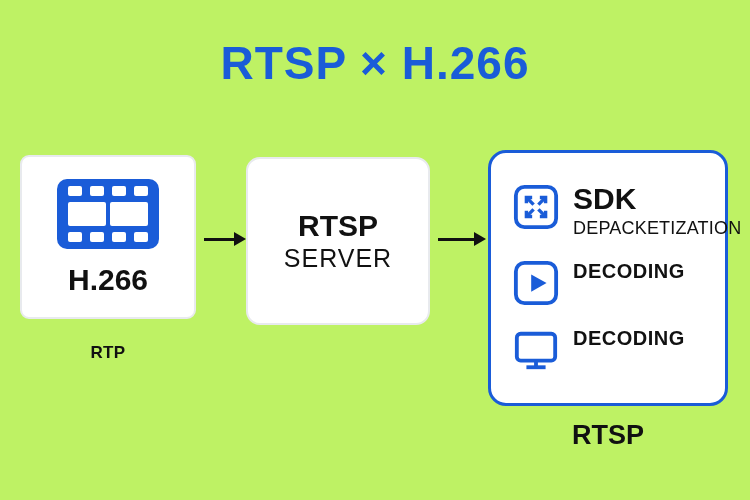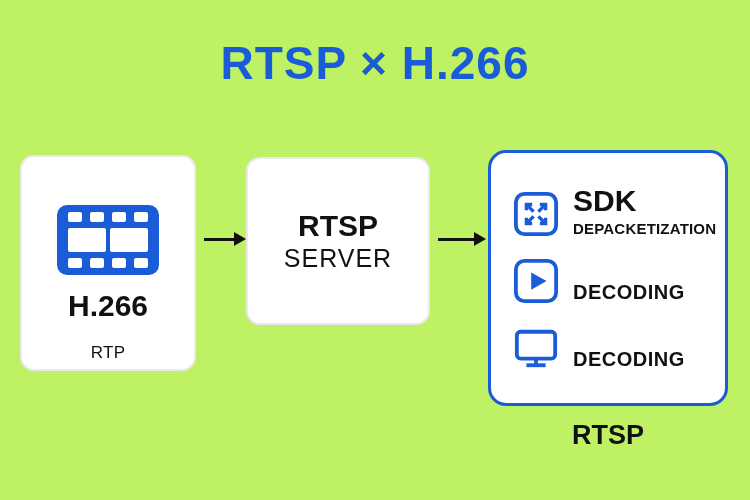--- a/index.html
+++ b/index.html
@@ -10,32 +10,32 @@
   html,body{margin:0;padding:0;background:#ffffff;}
   .canvas{
     position:relative;width:750px;height:500px;background:#bef264;overflow:hidden;
     font-family:"Liberation Sans", sans-serif;color:#111;
   }
   .title{
     position:absolute;top:36px;left:0;width:100%;text-align:center;
     font-size:46px;font-weight:800;color:var(--accent);letter-spacing:1px;
   }
   .box{position:absolute;background:#fff;border:2px solid var(--box-border);border-radius:14px;box-sizing:border-box;}
-  .source-box{left:20px;top:155px;width:176px;height:216px;display:flex;flex-direction:column;align-items:center;justify-content:center;gap:12px;}
+  .source-box{left:20px;top:155px;width:176px;height:164px;display:flex;flex-direction:column;align-items:center;justify-content:center;gap:12px;border-radius:9px;}
   .source-label{font-size:30px;font-weight:800;}
-  .source-caption{position:absolute;left:0px;top:340px;width:216px;text-align:center;font-size:17px;font-weight:400;line-height:1.55;letter-spacing:0.3px;}
+  .source-caption{position:absolute;left:0px;top:340px;width:216px;text-align:center;font-size:17px;font-weight:700;line-height:1.55;letter-spacing:0.3px;}
   .server-box{left:246px;top:157px;width:184px;height:168px;display:flex;flex-direction:column;align-items:center;justify-content:center;}
   .server-line1{font-size:30px;font-weight:800;line-height:1.15;}
   .server-line2{font-size:25px;font-weight:400;letter-spacing:1px;}
   .client-box{left:488px;top:150px;width:240px;height:256px;border:3.5px solid var(--accent);border-radius:18px;
     display:flex;flex-direction:column;justify-content:center;gap:21px;padding-left:22px;}
-  .client-row{display:flex;align-items:flex-end;gap:14px;}
+  .client-row{display:flex;align-items:flex-start;gap:14px;}
   .row-text{display:flex;flex-direction:column;}
   .row-title-big{font-size:30px;font-weight:800;line-height:1;}
-  .row-subtitle{font-size:15px;font-weight:700;margin-top:4px;letter-spacing:0.2px;}
+  .row-subtitle{font-size:18px;font-weight:400;margin-top:4px;letter-spacing:0.2px;}
   .row-label{font-size:20px;font-weight:700;letter-spacing:0.5px;}
   .client-caption{position:absolute;left:488px;top:420px;width:240px;text-align:center;font-size:27px;font-weight:800;}
   .arrow{position:absolute;top:238px;height:3px;background:var(--arrow);}
   .arrow::after{
     content:"";position:absolute;right:-11px;top:-6px;
     border-left:12px solid var(--arrow);border-top:7.5px solid transparent;border-bottom:7.5px solid transparent;
   }
   .arrow-1{left:204px;width:31px;}
   .arrow-2{left:438px;width:37px;}
   .icon-wrap{display:flex;align-items:center;justify-content:center;}

